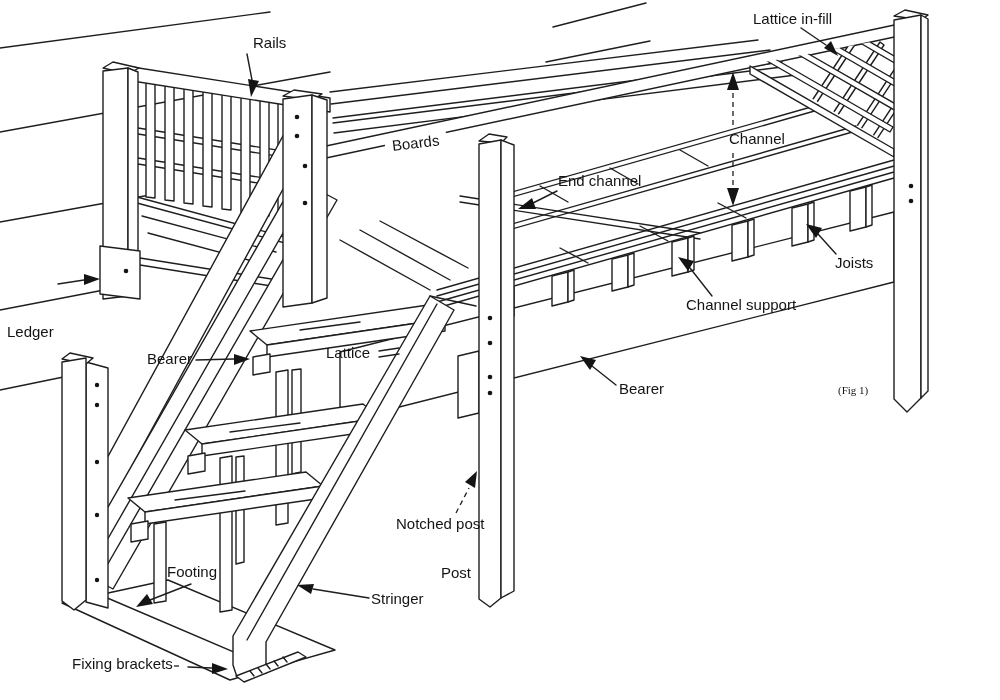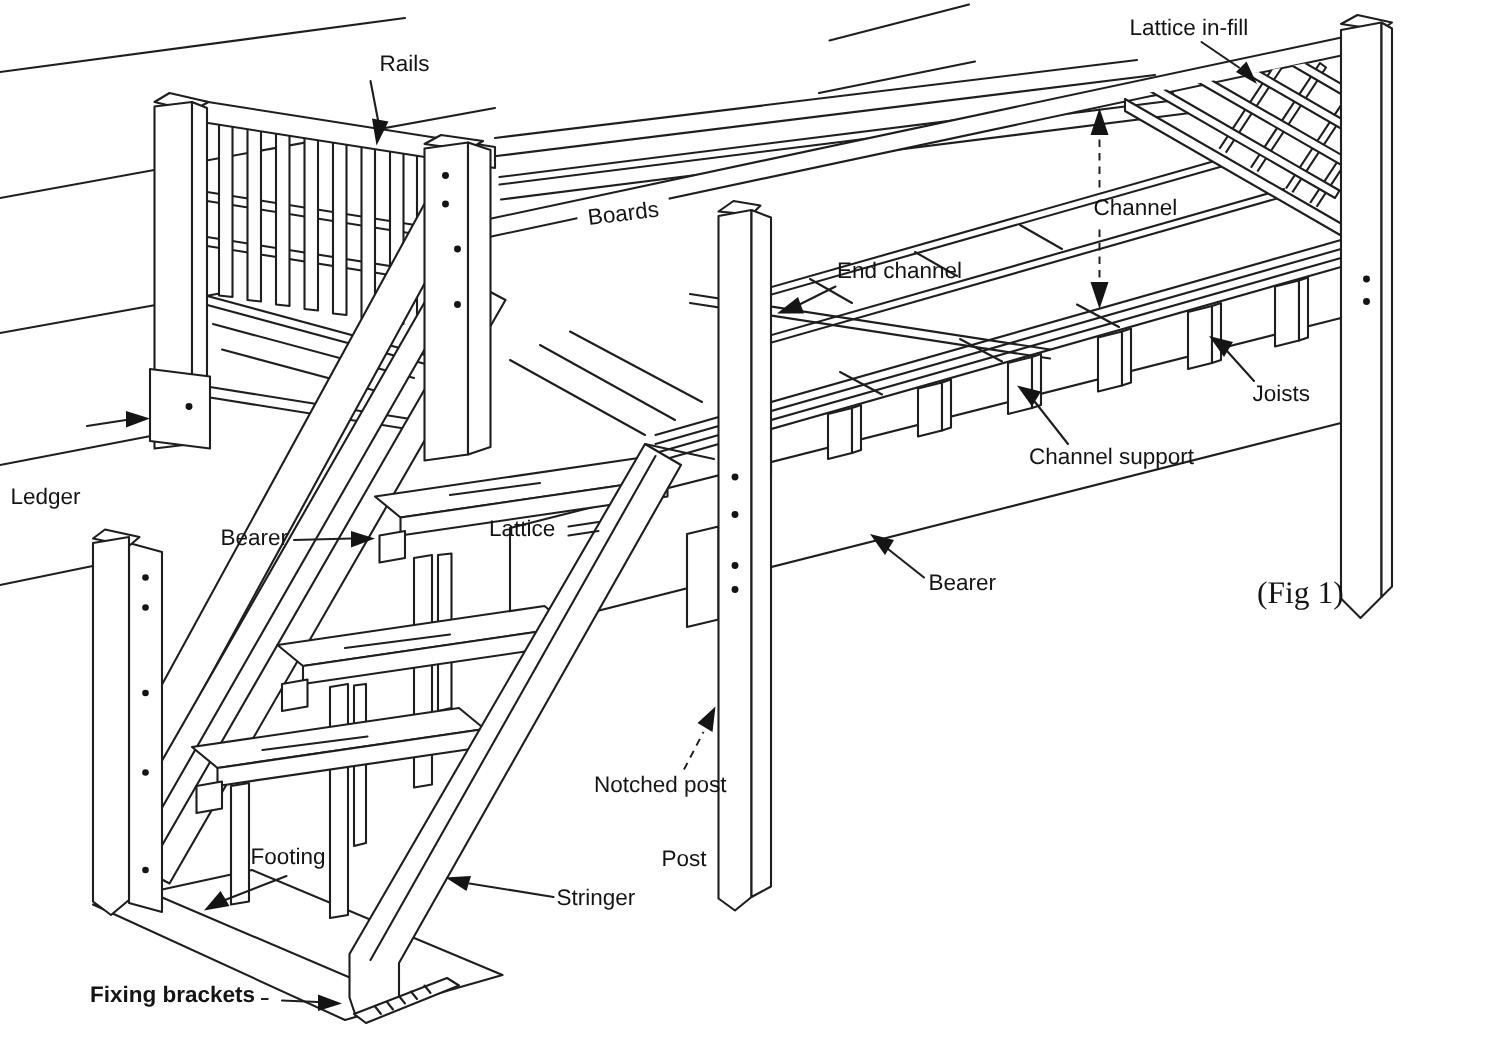--- a/index.html
+++ b/index.html
@@ -7,21 +7,21 @@
          font-family:"Liberation Sans",sans-serif;}
   svg{position:absolute;left:0;top:0;}
   svg *{vector-effect:non-scaling-stroke;}
   .ln{stroke:#1e1e1e;stroke-width:1.4;fill:none;stroke-linecap:round;}
   .wf{stroke:#1e1e1e;stroke-width:1.4;fill:#ffffff;stroke-linejoin:round;}
   .solid{fill:#141414;stroke:none;}
   .dash{stroke:#1e1e1e;stroke-width:1.3;fill:none;stroke-dasharray:5 4;}
   .bolt{fill:#141414;stroke:none;}
   .lbl{position:absolute;font-size:15px;line-height:1.1;color:#141414;white-space:nowrap;}
   .lbl.boxed{background:#fff;padding:1px 7px;transform:rotate(-7deg);transform-origin:left top;}
-  .lbl.serif{font-family:"Liberation Serif",serif;font-size:21px;}
+  .lbl.serif{font-family:"Liberation Serif",serif;font-size:11px;}
 </style>
 </head>
 <body>
 
 <div id="stage">
 
 <svg width="1000" height="700" viewBox="0 0 1000 700">
 
   <g>
     <path class="ln" d="M0,48 L270,12"></path>
@@ -280,15 +280,15 @@
   <div class="lbl" style="left:686px;top:297px;">Channel support</div>
   <div class="lbl" style="left:7px;top:276px;margin-top:48px;">Ledger</div>
   <div class="lbl" style="left:147px;top:351px;">Bearer</div>
   <div class="lbl" style="left:326px;top:345px;">Lattice</div>
   <div class="lbl" style="left:619px;top:381px;">Bearer</div>
   <div class="lbl serif" style="left:838px;top:384px;">(Fig 1)</div>
   <div class="lbl" style="left:396px;top:516px;">Notched post</div>
   <div class="lbl" style="left:441px;top:565px;">Post</div>
   <div class="lbl" style="left:371px;top:591px;">Stringer</div>
   <div class="lbl" style="left:167px;top:564px;">Footing</div>
-  <div class="lbl" style="left:60px;top:656px;font-weight:bold;">Fixing brackets</div>
+  <div class="lbl" style="left:72px;top:656px;">Fixing brackets</div>
 
 </div>
 
 </body></html>

